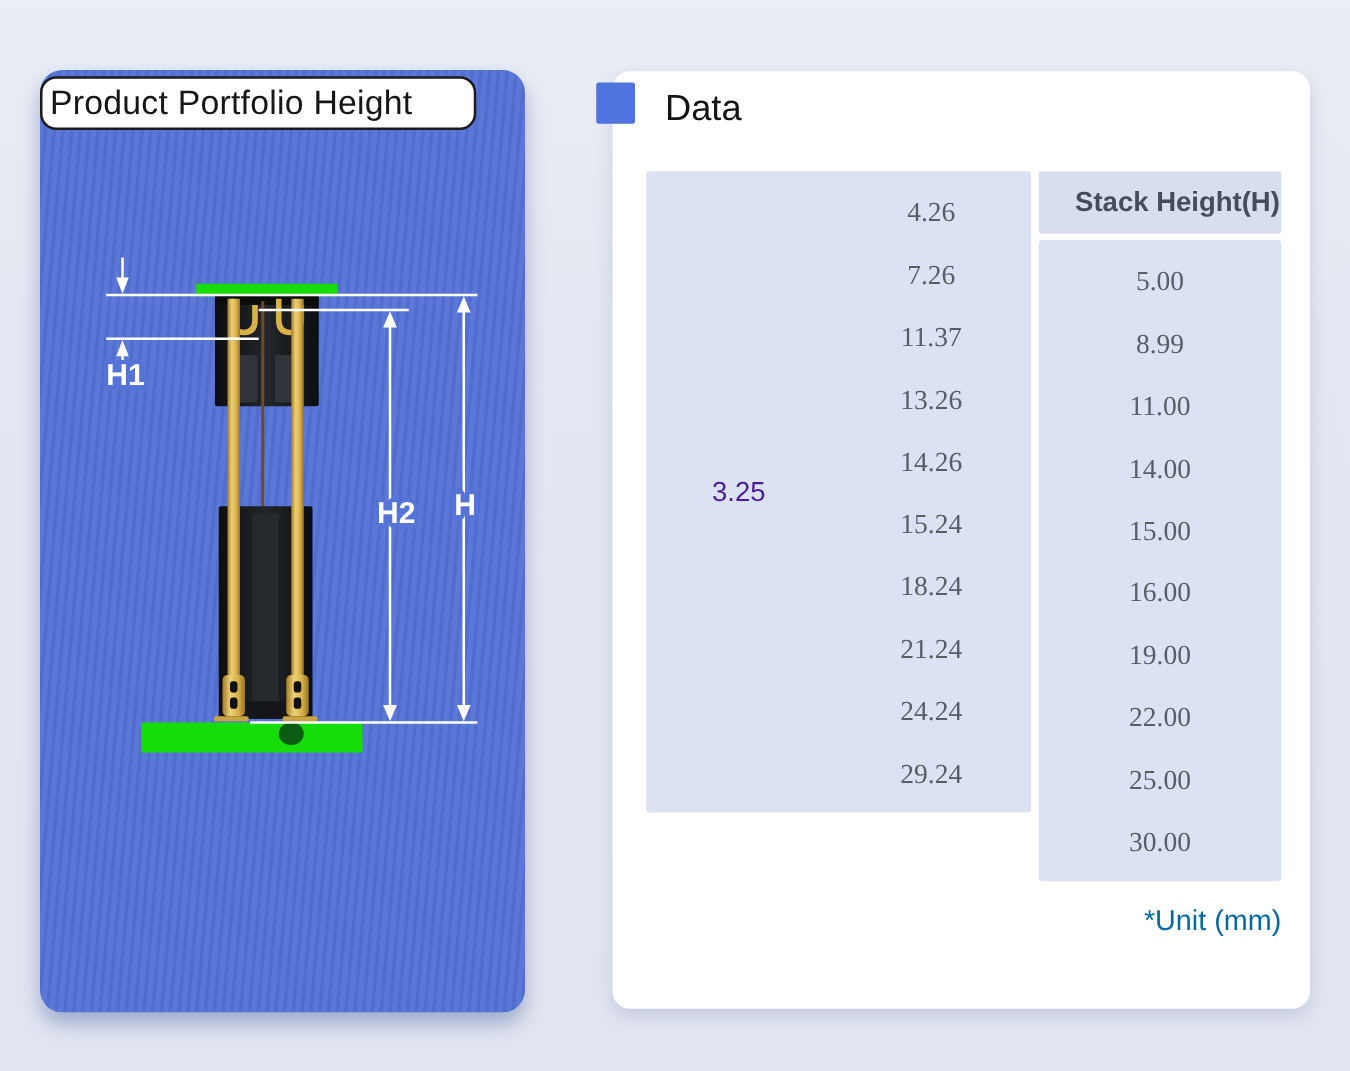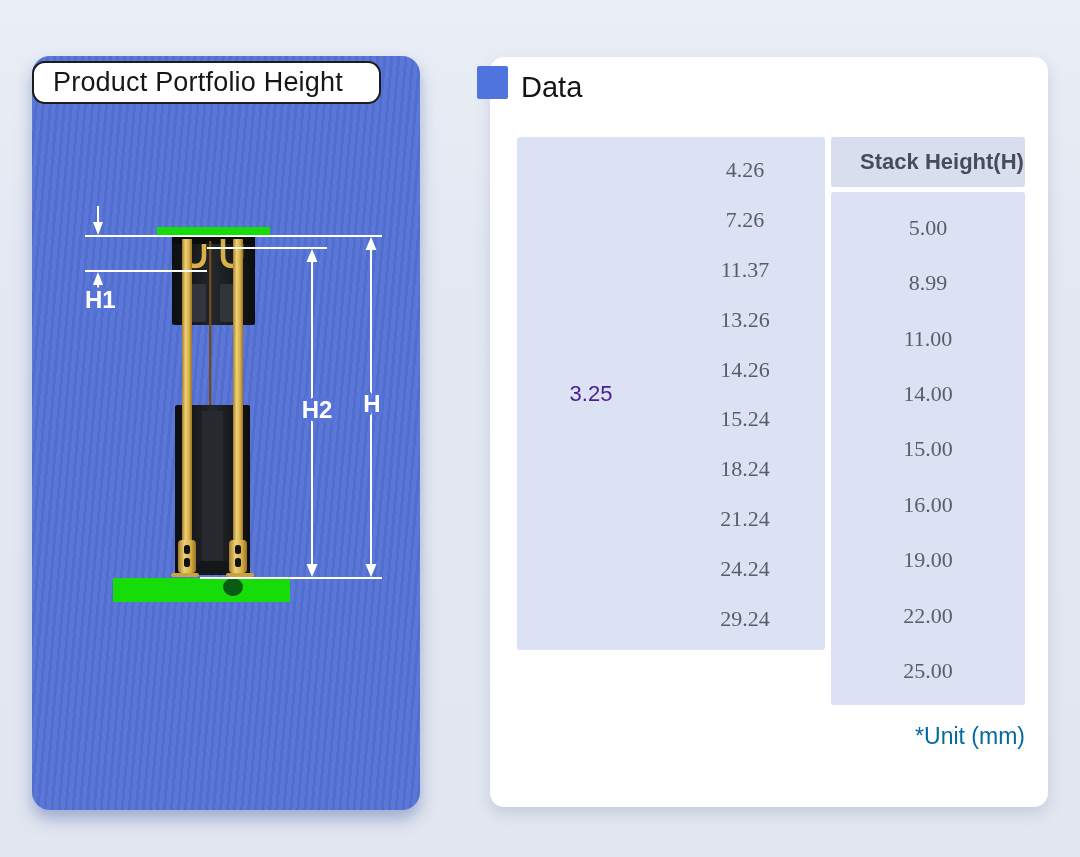--- a/index.html
+++ b/index.html
@@ -16,21 +16,21 @@
     position:absolute; left:32px; top:56px; width:388px; height:754px;
     background-color:#5674d7;
     background-image:repeating-linear-gradient(95deg,
       rgba(10,20,70,0.055) 0 3px, rgba(255,255,255,0.03) 3px 7px);
     border-radius:18px;
     box-shadow:0 9px 16px rgba(108,124,180,0.55);
   }
   .title-pill {
     position:absolute; left:0px; top:5px; width:349px; height:43px;
     background:#ffffff; border:2px solid #1b1b1b; border-radius:13px;
-    display:flex; align-items:center; padding-left:19px;
+    display:flex; align-items:center; padding-left:6px;
     font-size:27px; font-weight:500; color:#161616;
     letter-spacing:0.2px; white-space:nowrap;
   }
   .diagram-svg { position:absolute; left:0; top:0; width:388px; height:754px; }
   .dim-label {
     font-family:"Liberation Sans","DejaVu Sans",sans-serif;
     font-size:24px; font-weight:bold; fill:#ffffff;
     paint-order:stroke; stroke:#5674d7; stroke-width:7px; stroke-linejoin:round;
   }
 
@@ -38,21 +38,21 @@
   .data-card {
     position:absolute; left:490px; top:57px; width:558px; height:750px;
     background:#ffffff; border-radius:14px;
     box-shadow:0 6px 14px rgba(145,155,190,0.35);
   }
   .data-square {
     position:absolute; left:-13px; top:9px; width:31px; height:33px;
     background:#4f74dd; border-radius:2px;
   }
   .data-title {
-    position:absolute; left:31px; top:14px;
+    position:absolute; left:42px; top:14px;
     font-size:29px; font-weight:500; color:#141414;
   }
 
   .table-wrap {
     position:absolute; left:27px; top:80px; width:508px;
     display:flex; gap:6px;
   }
   .tcol-left  { width:308px; }
   .tcol-right { width:194px; }
   .thead {
@@ -254,18 +254,21 @@
           </div>
         <div class="trow single">
             <span>19.00</span>
           </div>
         <div class="trow single">
             <span>22.00</span>
           </div>
         <div class="trow single">
             <span>25.00</span>
           </div>
+        <div class="trow single">
+            <span>30.00</span>
+          </div>
       </div>
     </div>
   </div>
 
   <div class="unit-note">*Unit (mm)</div>
 </div>
 
 </body></html>

